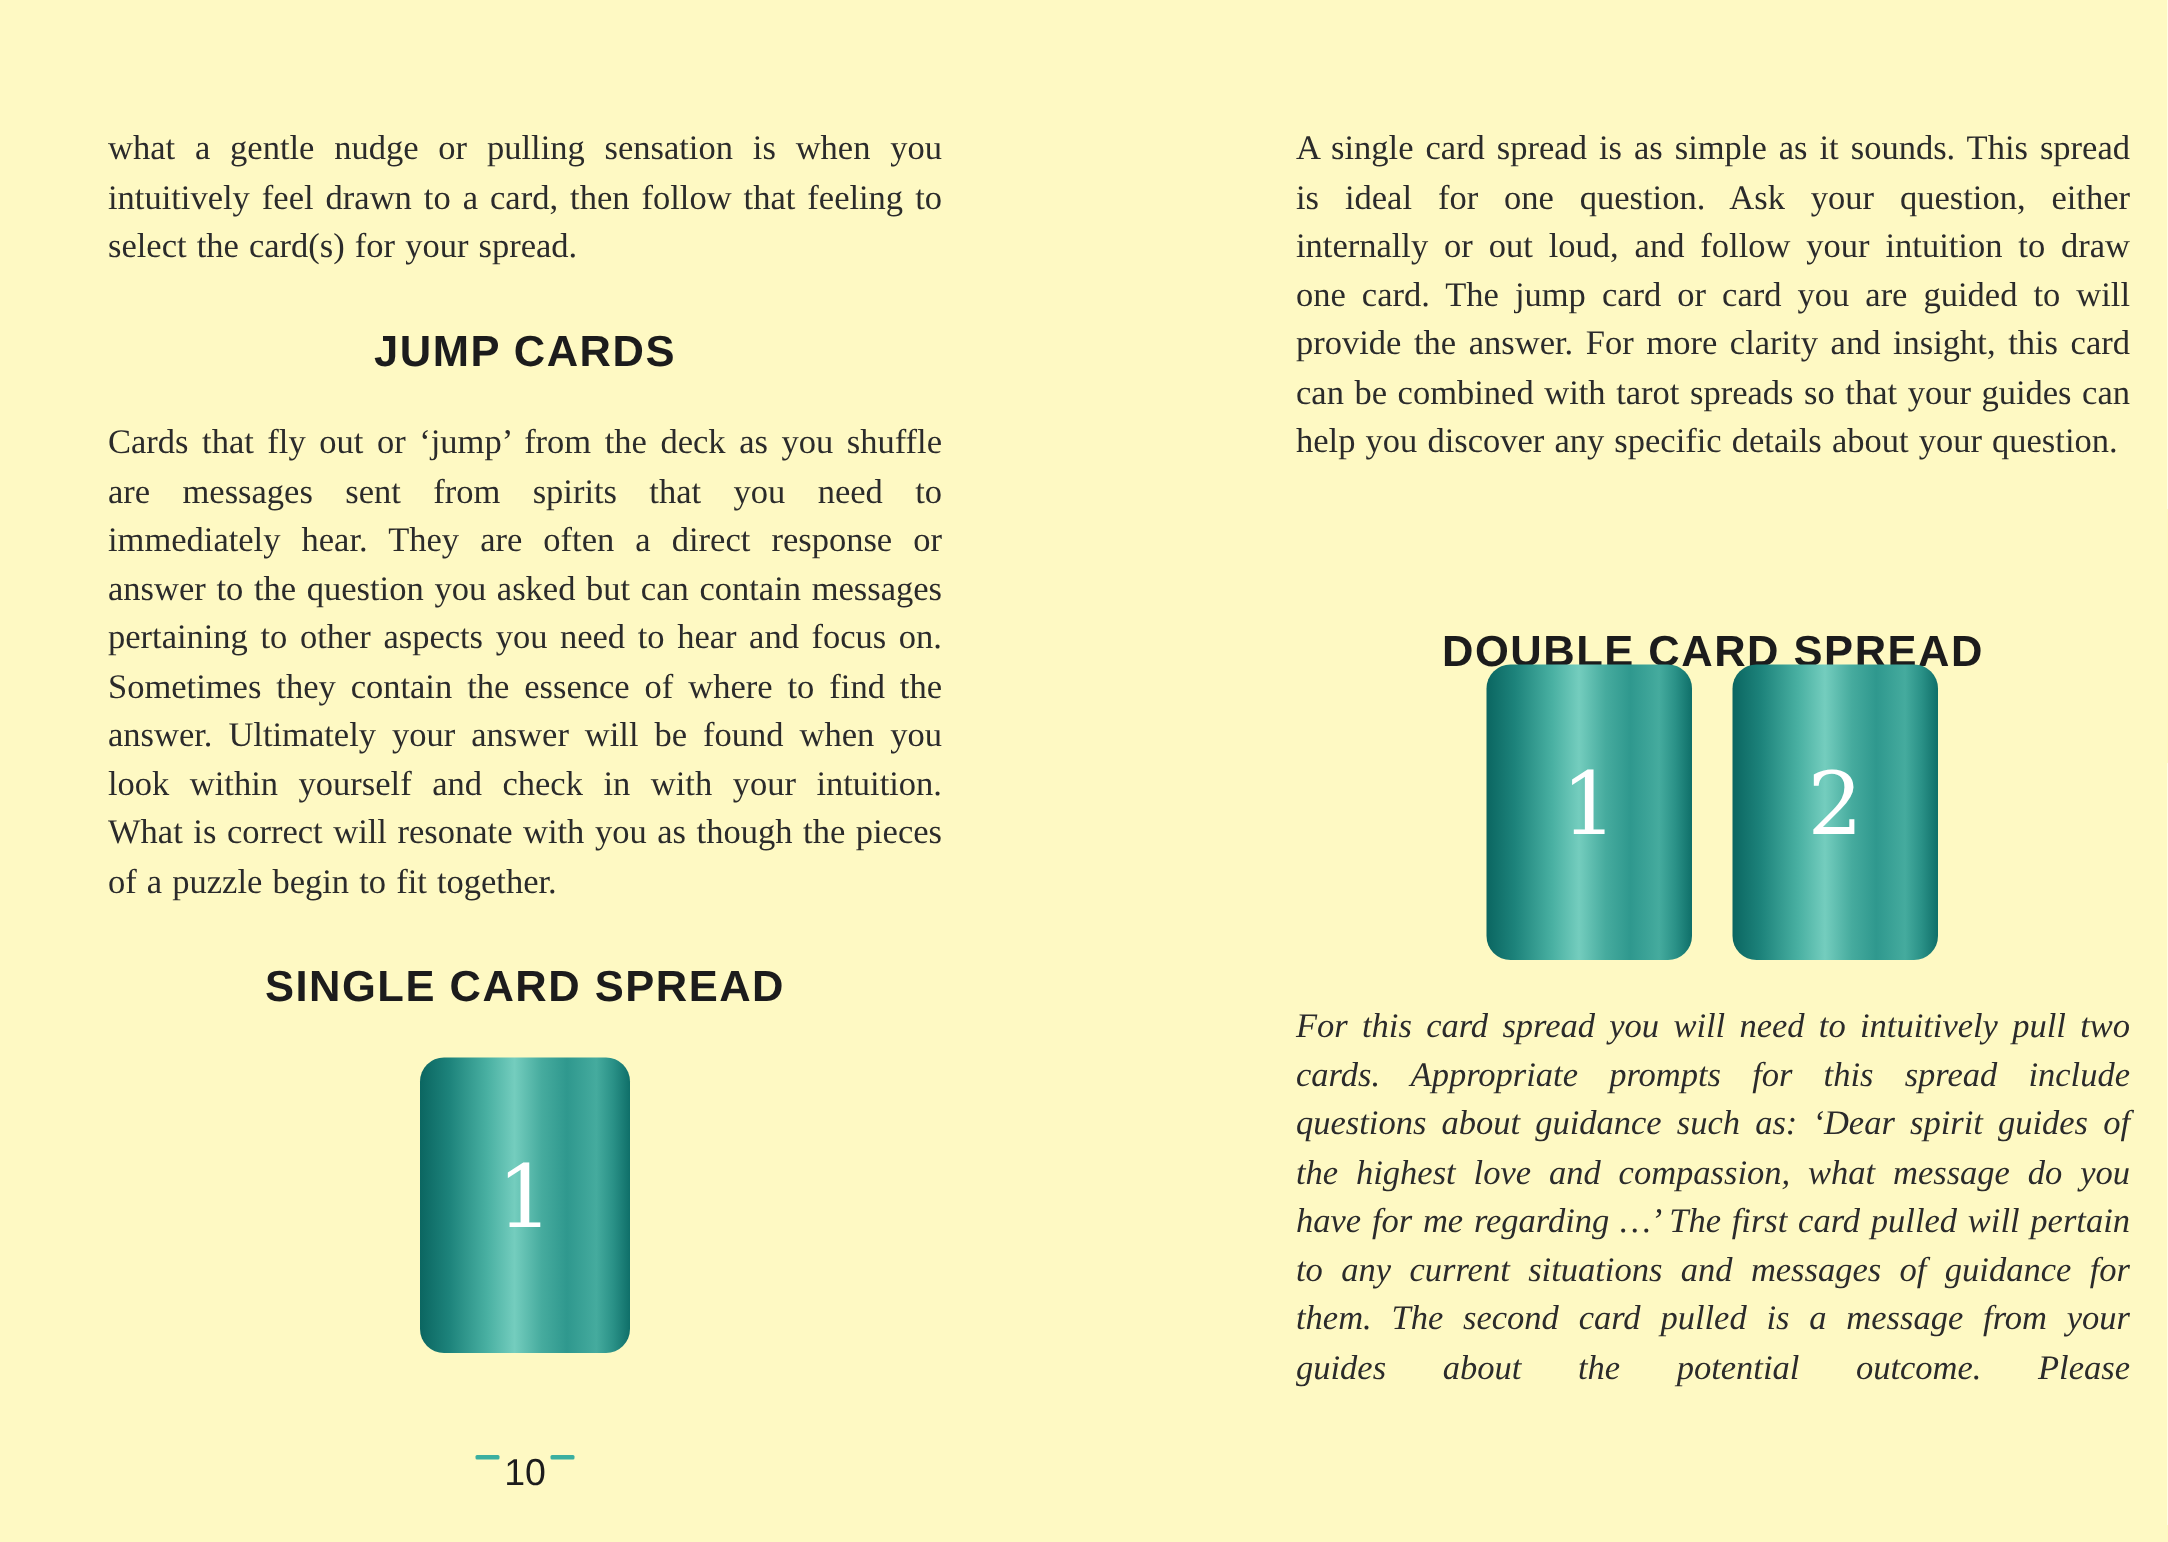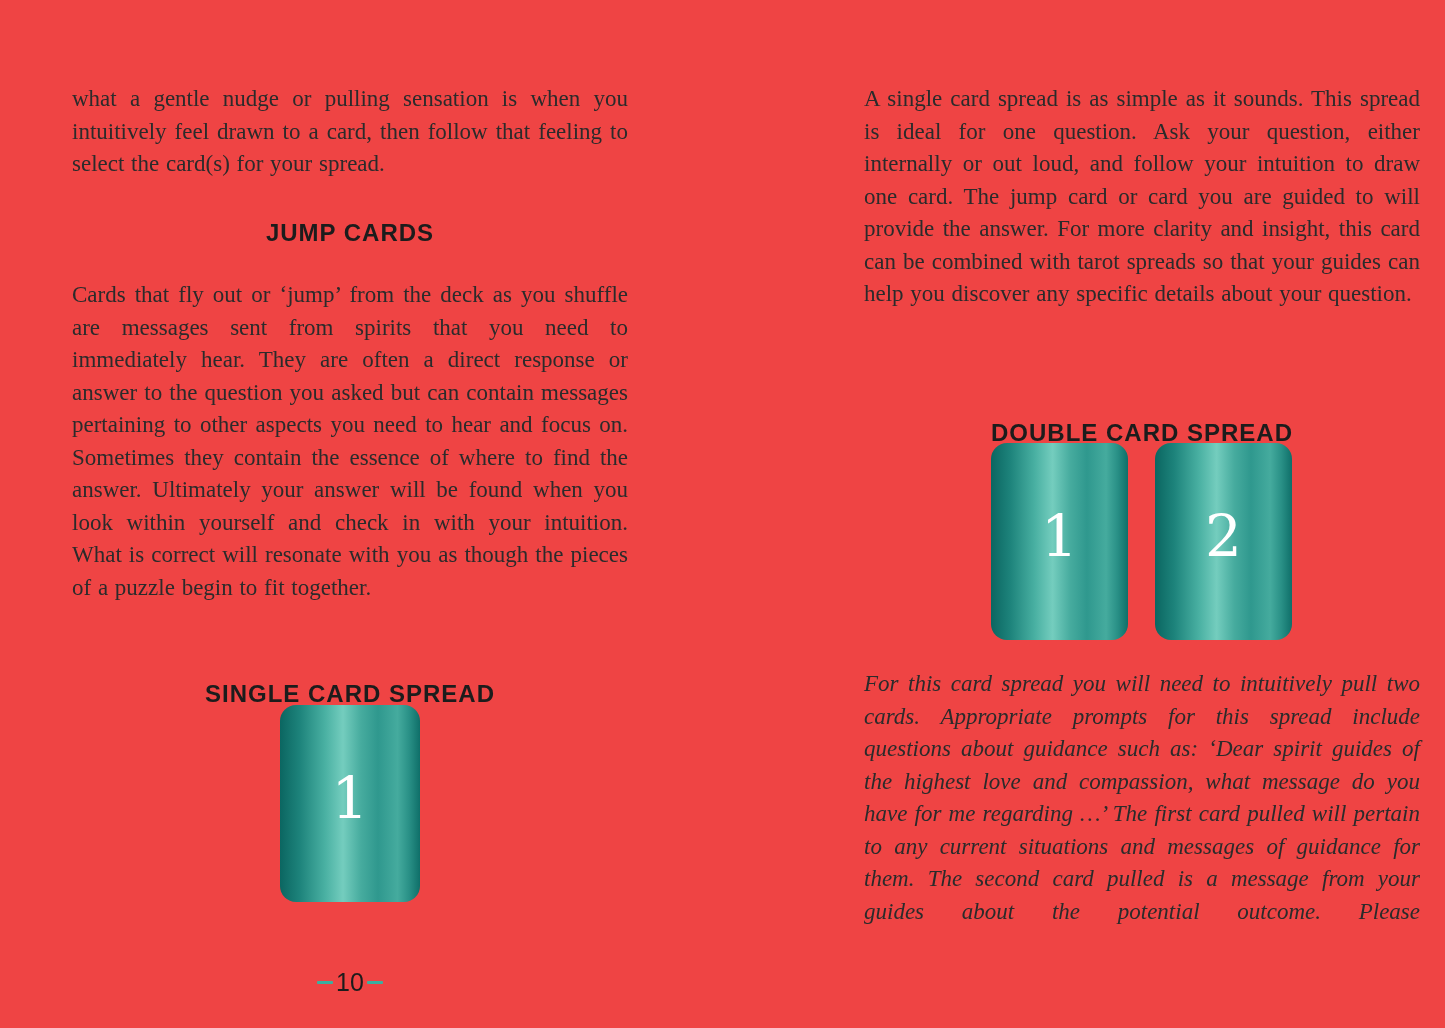--- a/index.html
+++ b/index.html
@@ -1,21 +1,21 @@
 <!DOCTYPE html>
 <html><head>
 <meta charset="utf-8">
 <style>
   * { margin: 0; padding: 0; box-sizing: border-box; }
   html, body { width: 1445px; height: 1028px; background: #ffffff; overflow: hidden; }
   .spread {
     position: relative;
     width: 1445px;
     height: 1028px;
-    background: #ef4444;
+    background: #fef9c3;
     font-family: "Liberation Serif", serif;
     color: #2b2b2b;
   }
   .page {
     position: absolute;
     top: 0;
     width: 556px;
     height: 1028px;
   }
   .page-left  { left: 72px; }
@@ -31,21 +31,21 @@
     word-spacing: 1px;
   }
   .justify-last { text-align-last: justify; font-style: italic; }
 
   .heading {
     position: absolute;
     width: 556px;
     text-align: center;
     font-family: "Liberation Sans", sans-serif;
     font-weight: 700;
-    font-size: 24px;
+    font-size: 29px;
     letter-spacing: 1px;
     color: #1c1c1c;
     white-space: nowrap;
   }
 
   .tarot-card {
     position: absolute;
     width: 140px;
     height: 197px;
     border-radius: 16px;
@@ -74,21 +74,21 @@
     font-size: 58px;
     line-height: 1;
     color: #ffffff;
     transform: translateY(-6px);
   }
 
   .page-number {
     position: absolute;
     width: 556px;
     display: flex;
-    align-items: center;
+    align-items: flex-start;
     justify-content: center;
     gap: 3px;
   }
   .page-dash {
     display: inline-block;
     width: 16px;
     height: 3px;
     background: #3bafa0;
     border-radius: 1px;
   }
@@ -105,21 +105,21 @@
 <div class="spread">
 
   <div class="page page-left">
 
     <p class="body-text" style="top: 83px;">what a gentle nudge or pulling sensation is when you intuitively feel drawn to a card, then follow that feeling to select the card(s) for your spread.</p>
 
     <h2 class="heading" style="top: 219px;">JUMP CARDS</h2>
 
     <p class="body-text" style="top: 279px;">Cards that fly out or ‘jump’ from the deck as you shuffle are messages sent from spirits that you need to immediately hear. They are often a direct response or answer to the question you asked but can contain messages pertaining to other aspects you need to hear and focus on. Sometimes they contain the essence of where to find the answer. Ultimately your answer will be found when you look within yourself and check in with your intuition. What is correct will resonate with you as though the pieces of a puzzle begin to fit together.</p>
 
-    <h2 class="heading" style="top: 680px;">SINGLE CARD SPREAD</h2>
+    <h2 class="heading" style="top: 642px;">SINGLE CARD SPREAD</h2>
 
     <div class="tarot-card" style="top: 705px; left: 208px;">
       <span class="card-number">1</span>
     </div>
 
     <div class="page-number" style="top: 970px;">
       <span class="page-dash"></span>
       <span class="page-num-text">10</span>
       <span class="page-dash"></span>
     </div>

